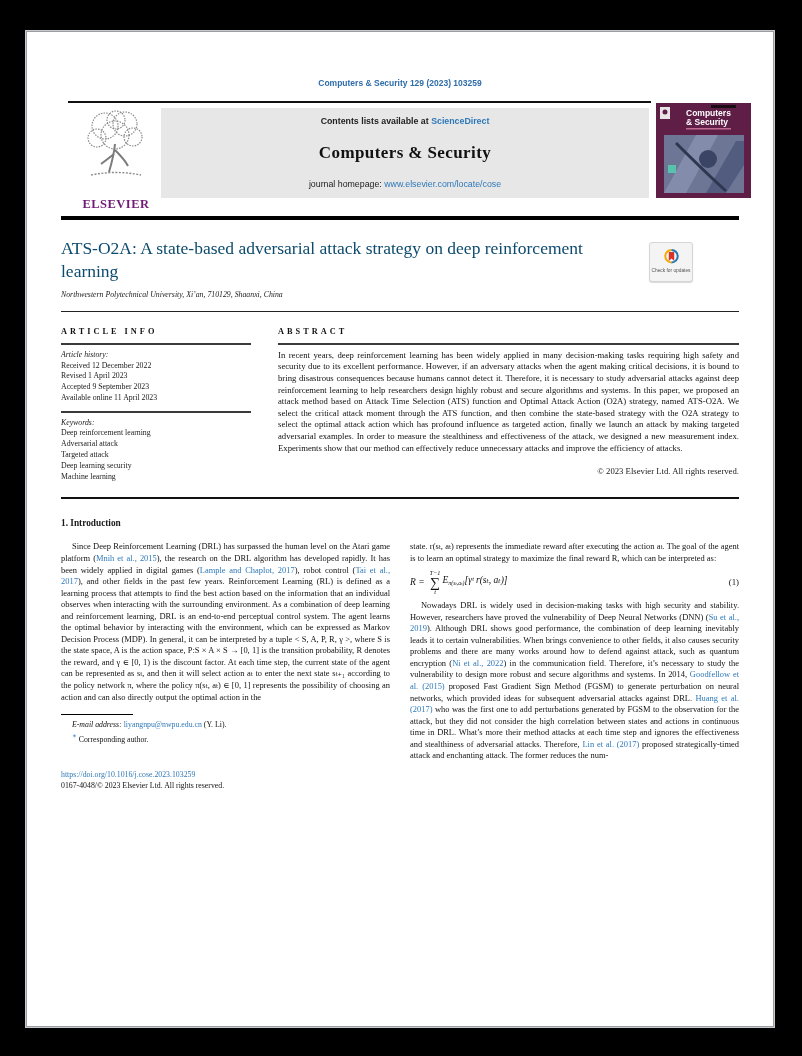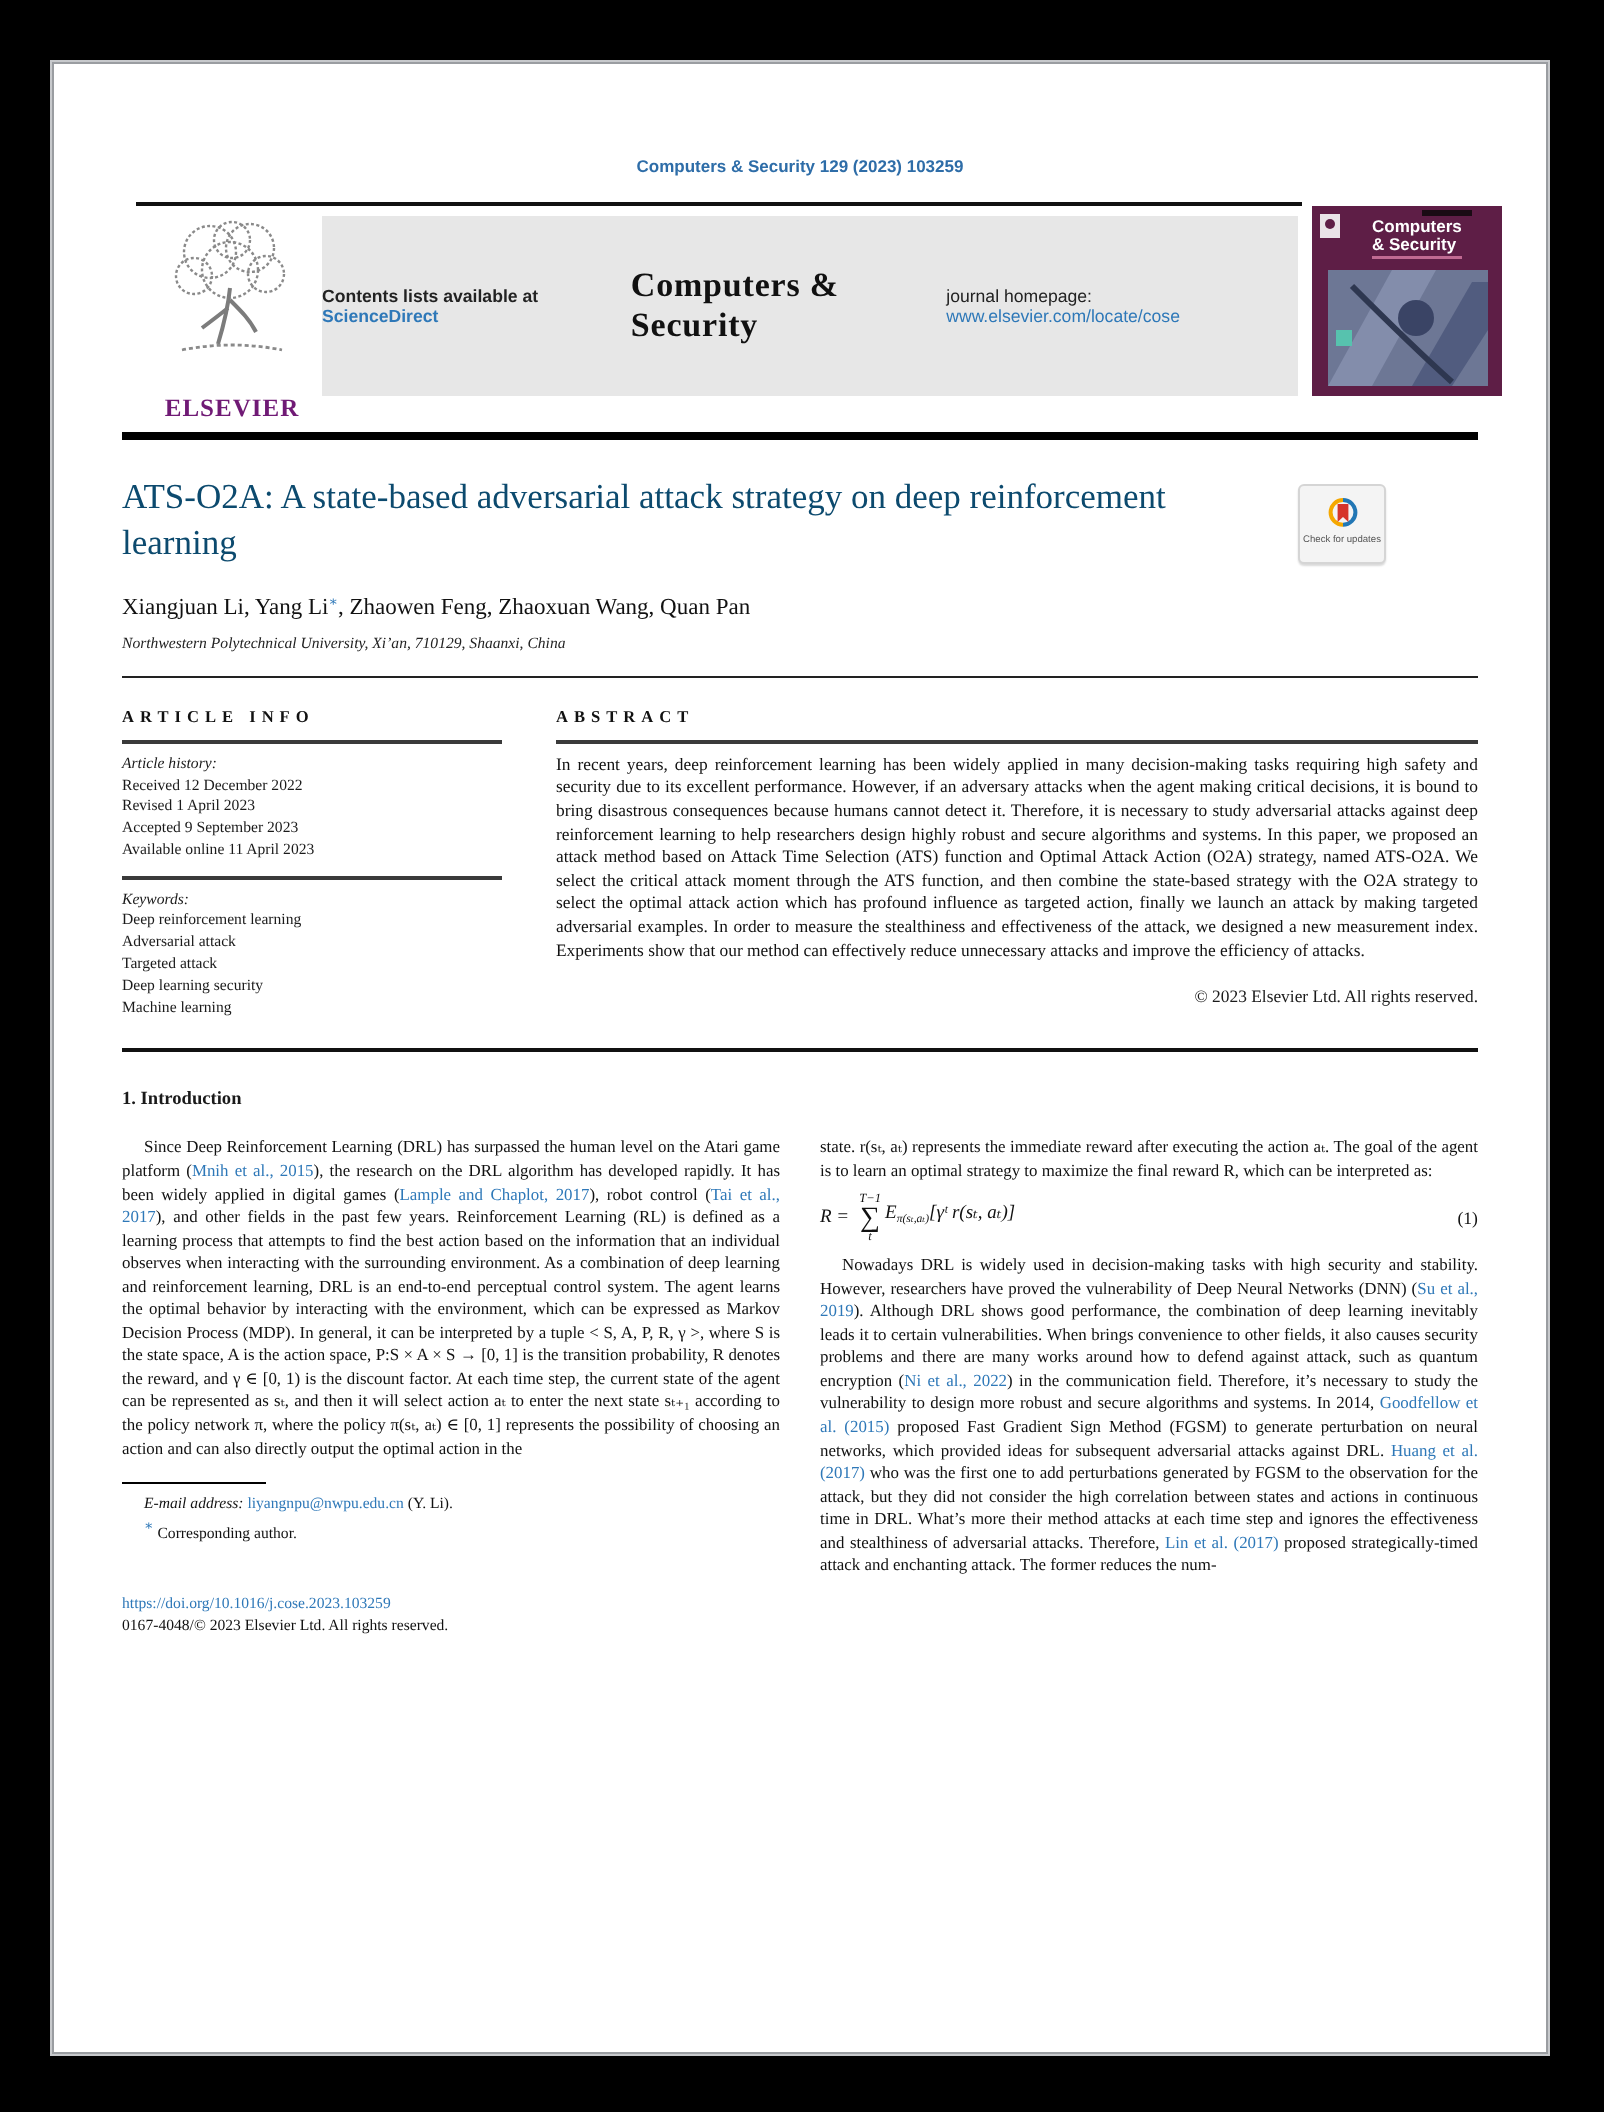--- a/index.html
+++ b/index.html
@@ -14,21 +14,21 @@
               font-size:8.5px; font-weight:bold; color:#2e6da8; }
 
   .rule-thin-top { margin:13px 0 0 7px; width:583px; height:2px; background:#111; }
 
   
   .header-row { margin-top:5px; display:flex; align-items:stretch; }
   .elsevier-logo { margin-left:12px; width:86px; display:flex; flex-direction:column; align-items:center; justify-content:flex-end; }
   .elsevier-label { font-family:"Liberation Serif",serif; font-weight:bold; font-size:12.5px;
                     color:#701a75; letter-spacing:.5px; margin-top:17px; }
   .graybox { margin-left:2px; width:488px; height:90px; background:#e7e7e7;
-             display:flex; flex-direction:row; align-items:center; justify-content:space-between;
+             display:flex; flex-direction:column; align-items:center; justify-content:space-between;
              padding:8px 0 9px; }
   .contents-line { font-family:"Liberation Sans",sans-serif; font-size:8.8px; font-weight:bold; color:#222; }
   .contents-line .lnk2 { color:#2e78b8; }
   .journal-name { font-size:17px; letter-spacing:.4px; color:#111; font-weight:600; }
   .homepage-line { font-family:"Liberation Sans",sans-serif; font-size:8.8px; color:#222; }
   .homepage-line .lnk2 { color:#2e78b8; }
   .cover-thumb { margin-left:7px; width:82px; height:95px; margin-top:-5px; position:relative; }
 
   .rule-thick { margin-top:4px; height:3.5px; background:#000; }
 
@@ -151,21 +151,20 @@
     <div class="title-block">
       <div class="paper-title">ATS-O2A: A state-based adversarial attack strategy on deep reinforcement learning</div>
       <div class="badge">
         <svg width="15" height="17" viewBox="0 0 15 17">
           <path d="M7.5 1 A6.2 6.2 0 0 0 1.3 7.2 A6.2 6.2 0 0 0 7.5 13.4" fill="none" stroke="#f5a800" stroke-width="2"></path>
           <path d="M7.5 1 A6.2 6.2 0 0 1 13.7 7.2 A6.2 6.2 0 0 1 7.5 13.4" fill="none" stroke="#2277b5" stroke-width="2"></path>
           <path d="M4.8 3 L10.2 3 L10.2 12 L7.5 9.5 L4.8 12 Z" fill="#d6342a"></path>
         </svg>
         <div class="badge-text">Check for updates</div>
       </div>
-      <div class="authors"><span>Xiangjuan Li, Yang Li</span><span class="suplnk">∗</span><span>, Zhaowen Feng, Zhaoxuan Wang, Quan Pan</span></div>
       <div class="affiliation">Northwestern Polytechnical University, Xi’an, 710129, Shaanxi, China</div>
     </div>
 
     <div class="rule-mid1"></div>
 
     <div class="info-abs">
       <div class="info-col">
         <div class="sec-head">ARTICLE INFO</div>
         <div class="bar"></div>
         <div class="hist-label">Article history:</div>

